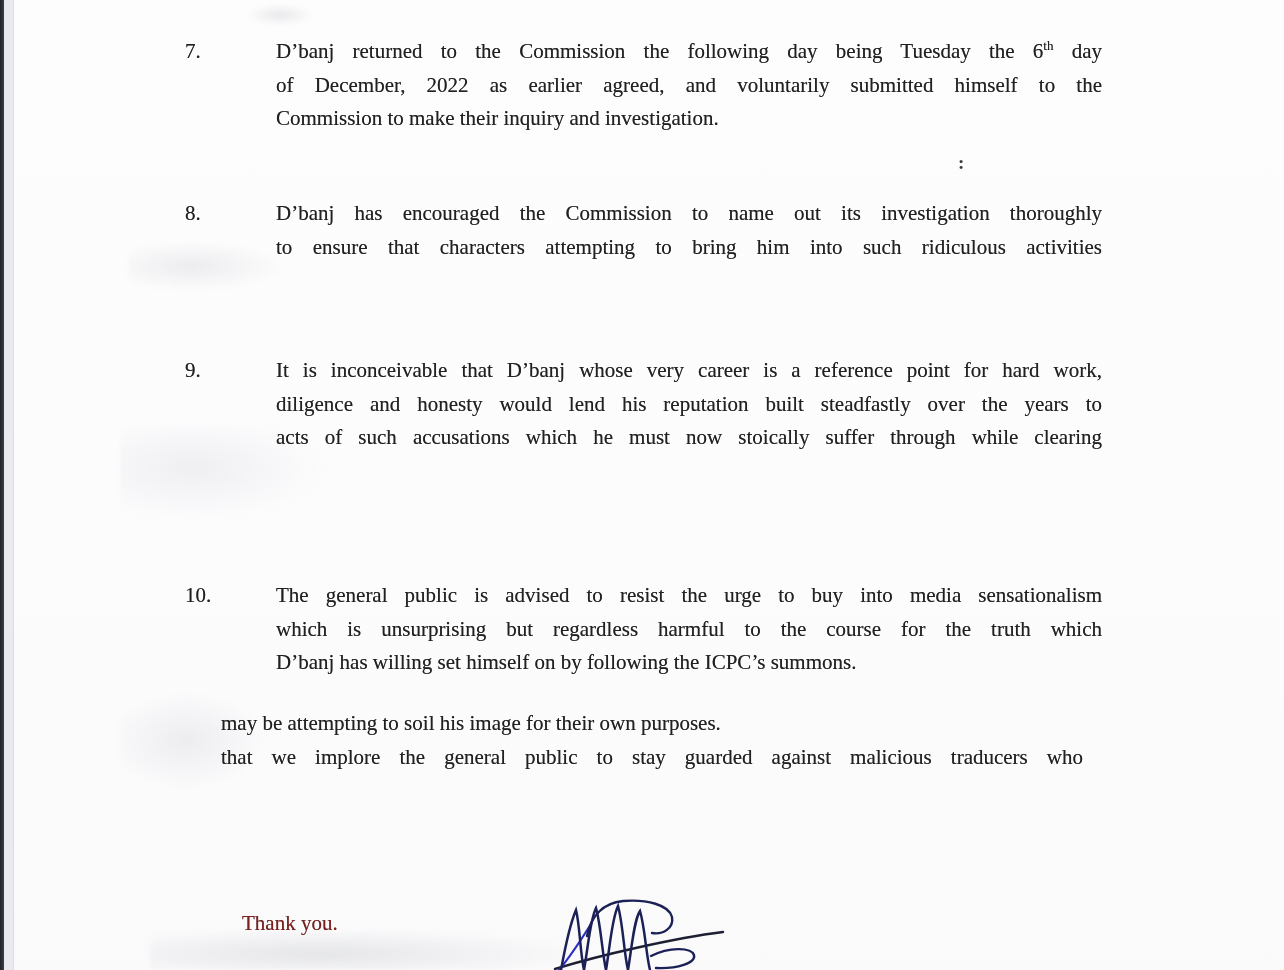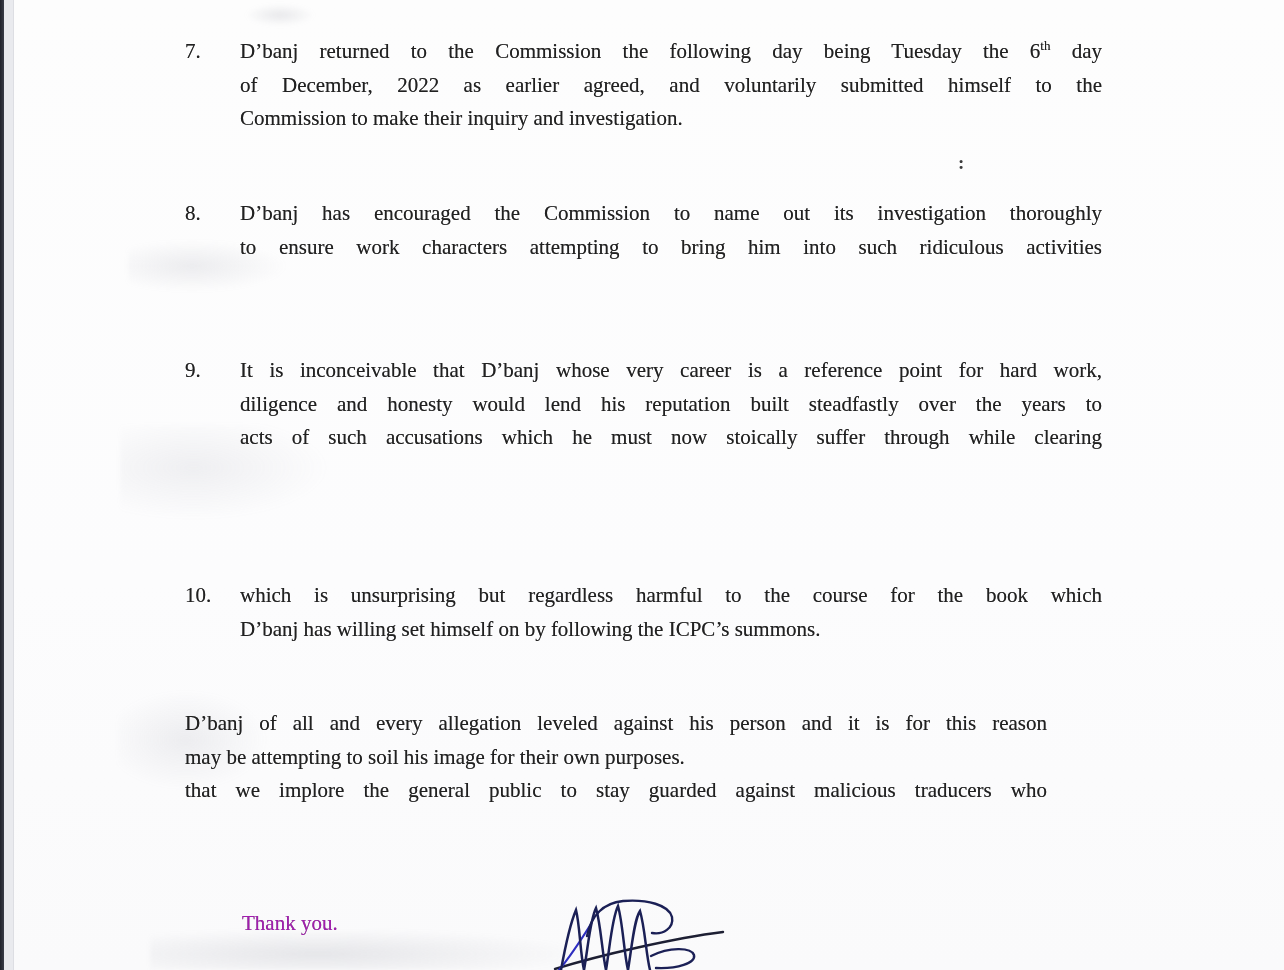--- a/index.html
+++ b/index.html
@@ -24,27 +24,27 @@
     border-right: 1px solid #dddee3;
   }
   .para {
     position: absolute; left: 185px; width: 917px;
     display: flex;
     font-size: 21px; line-height: 33.5px;
     color: #212121;
     text-shadow: 0 0 0.6px rgba(33,33,33,0.55);
   }
   .num { flex: none; width: 55px; }
-  .lines { width: 862px; }
+  .lines { width: 862px; margin-left: 36px; }
   .line { text-align: justify; text-align-last: left; }
   .line.j { text-align-last: justify; }
   sup { font-size: 0.62em; line-height: 0; }
   .closing {
     position: absolute; left: 242px; top: 907px;
-    font-size: 21px; line-height: 33.5px; color: #a21caf;
+    font-size: 21px; line-height: 33.5px; color: #7f1d1d;
     text-shadow: 0 0 0.6px rgba(33,33,33,0.55);
   }
   .stray-mark {
     position: absolute; left: 958px; top: 152px;
     font-size: 19px; color: #3a3a3a; font-weight: bold;
     letter-spacing: 0;
   }
   .signature {
     position: absolute; left: 545px; top: 886px;
     width: 215px; height: 84px;
@@ -80,44 +80,44 @@
     <div class="line j"><span>D’banj returned to the Commission the following day being Tuesday the 6</span><sup>th</sup><span>  day</span></div>
     <div class="line j">of December, 2022 as earlier agreed, and voluntarily submitted himself to the</div>
     <div class="line">Commission to make their inquiry and investigation.</div>
   </div>
 </div>
 
 <div class="para" style="top:197px">
   <span class="num">8.</span>
   <div class="lines">
     <div class="line j">D’banj has encouraged the Commission to name out its investigation thoroughly</div>
-    <div class="line j">to ensure work characters attempting to bring him into such ridiculous activities</div>
+    <div class="line j">to ensure that characters attempting to bring him into such ridiculous activities</div>
   </div>
 </div>
 
 <div class="para" style="top:354px">
   <span class="num">9.</span>
   <div class="lines">
     <div class="line j">It is inconceivable that D’banj whose very career is a reference point for hard work,</div>
     <div class="line j">diligence and honesty would lend his reputation built steadfastly over the years to</div>
     <div class="line j">acts of such accusations which he must now stoically suffer through while clearing</div>
   </div>
 </div>
 
 <div class="para" style="top:579px">
   <span class="num">10.</span>
   <div class="lines">
-    <div class="line j">which is unsurprising but regardless harmful to the course for the book which</div>
+    <div class="line j">The general public is advised to resist the urge to buy into media sensationalism</div>
+    <div class="line j">which is unsurprising but regardless harmful to the course for the truth which</div>
     <div class="line">D’banj has willing set himself on by following the ICPC’s summons.</div>
   </div>
 </div>
 
 <div class="para" style="top:707px">
   <div class="lines">
-    <div class="line j">D’banj of all and every allegation leveled against his person and it is for this reason</div>
     <div class="line">may be attempting to soil his image for their own purposes.</div>
     <div class="line j">that we implore the general public to stay guarded against malicious traducers who</div>
   </div>
 </div>
 
 <div class="stray-mark">:</div>
 
 <div class="closing">Thank you.</div>
 
 <svg class="signature" viewBox="0 0 215 84" fill="none" xmlns="http://www.w3.org/2000/svg">

